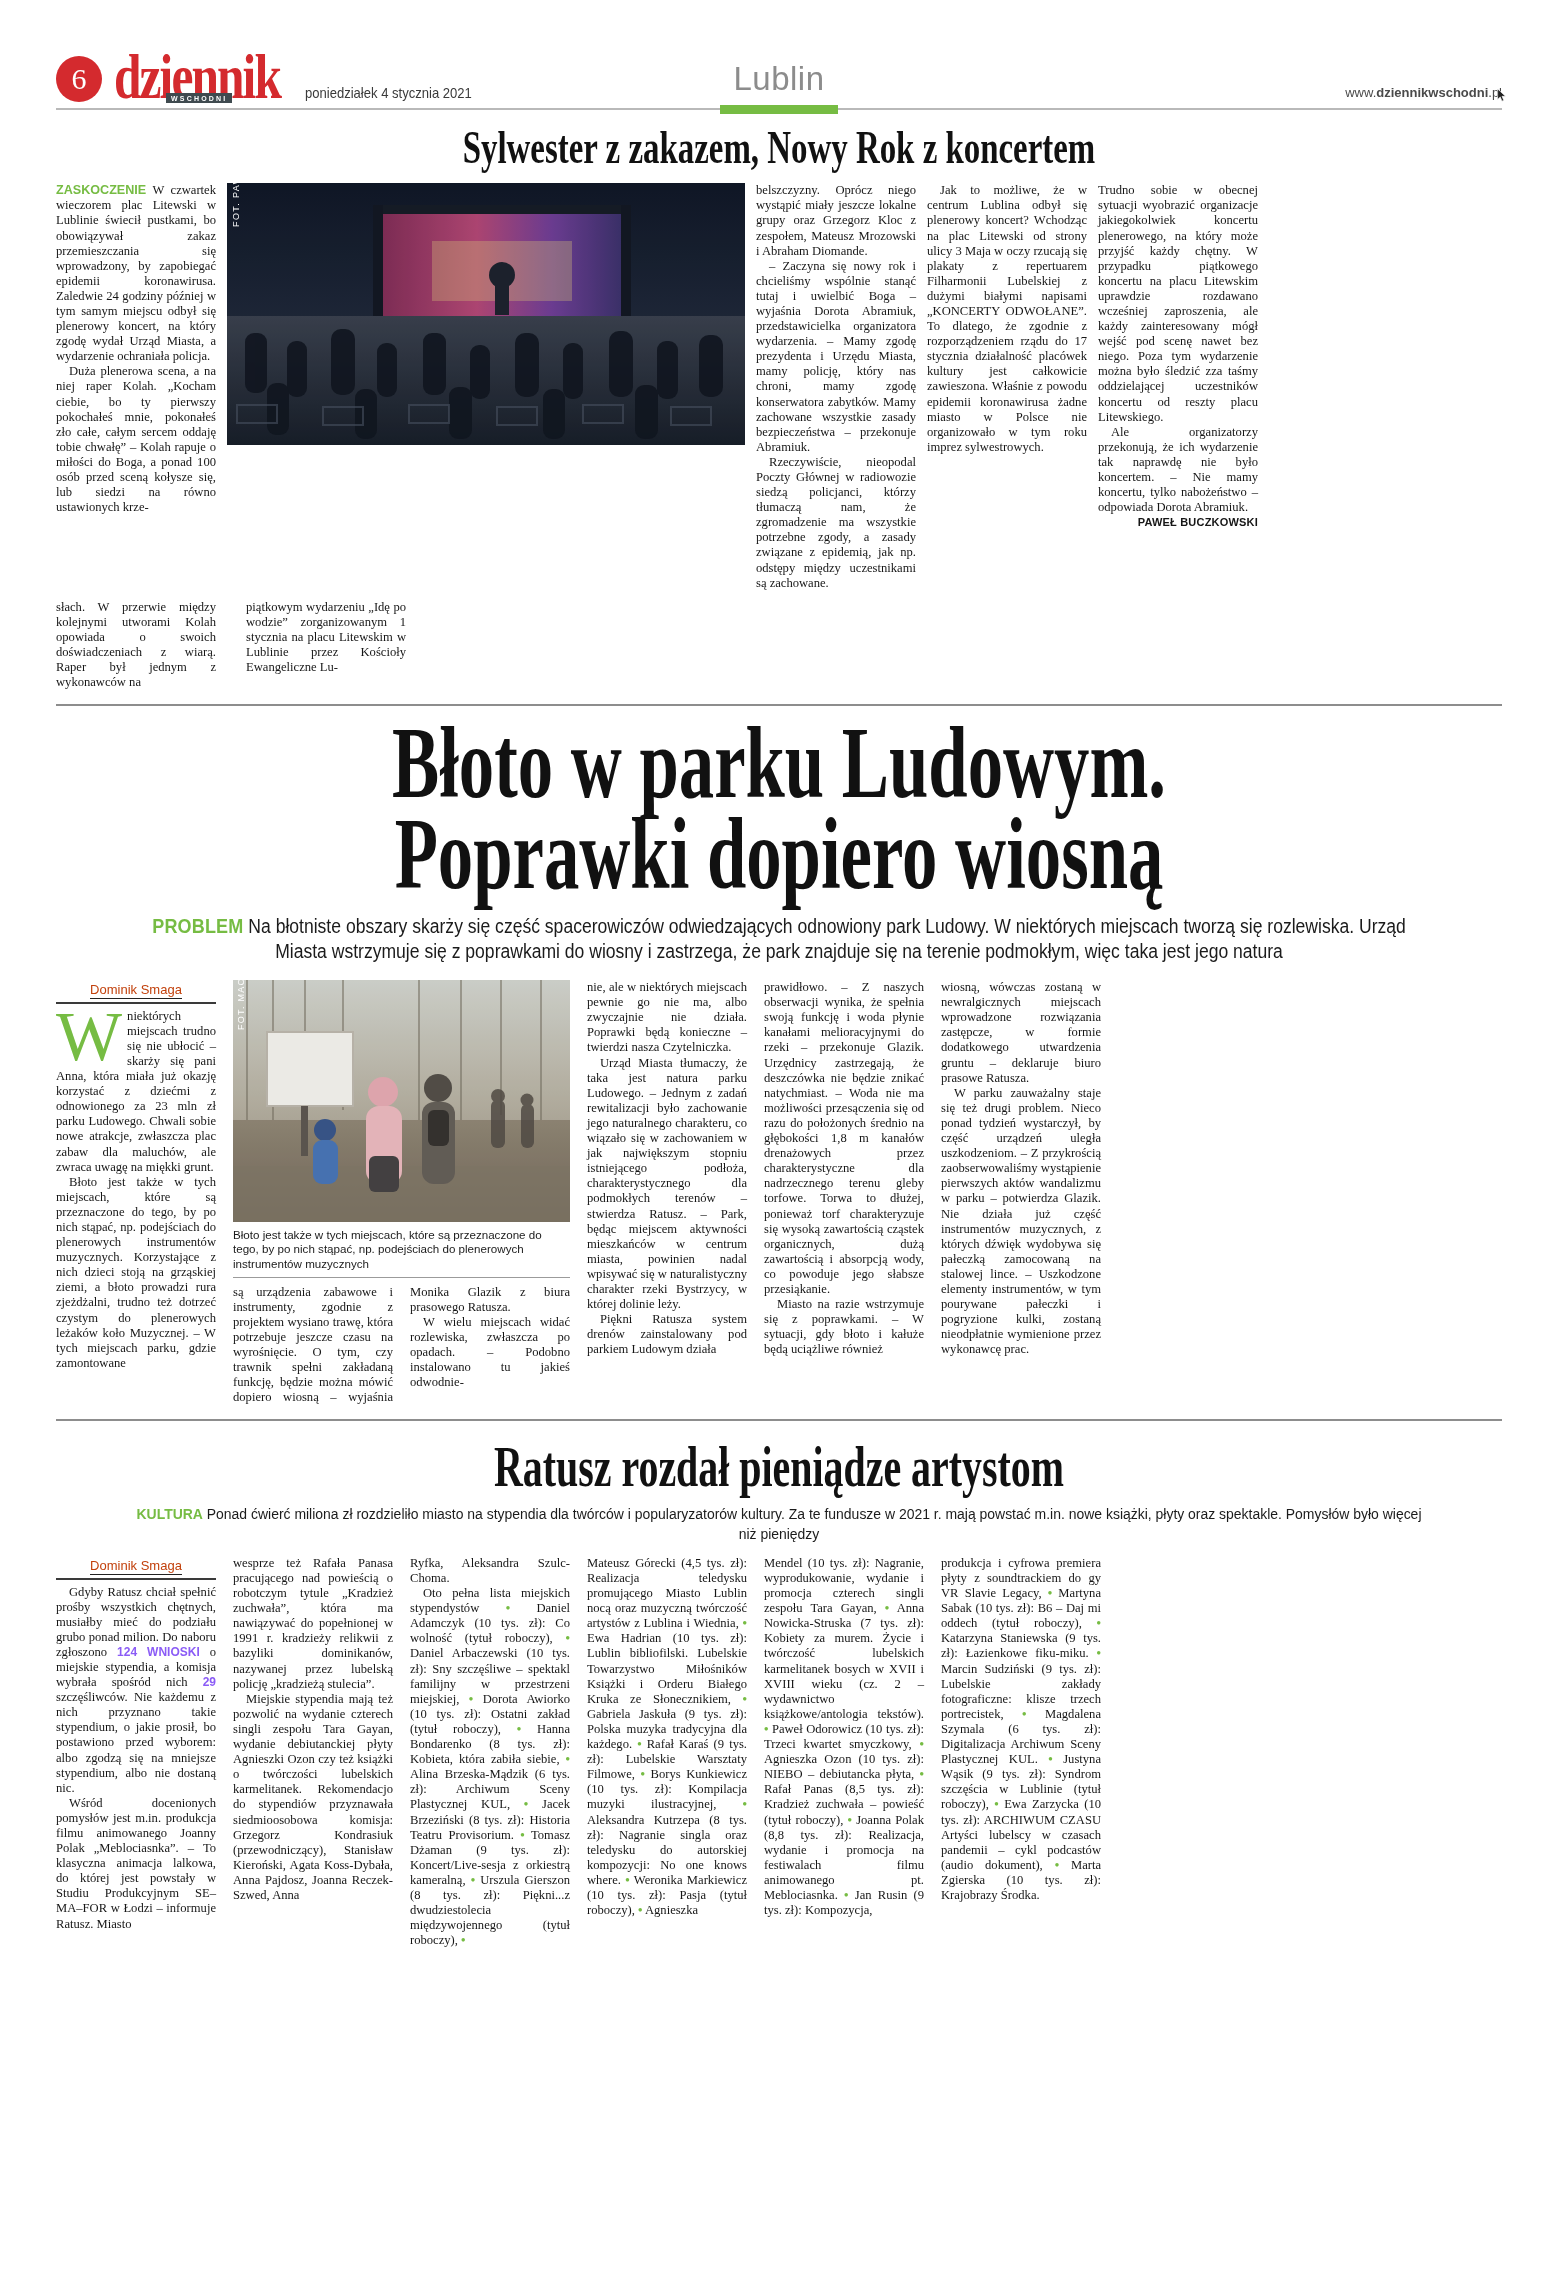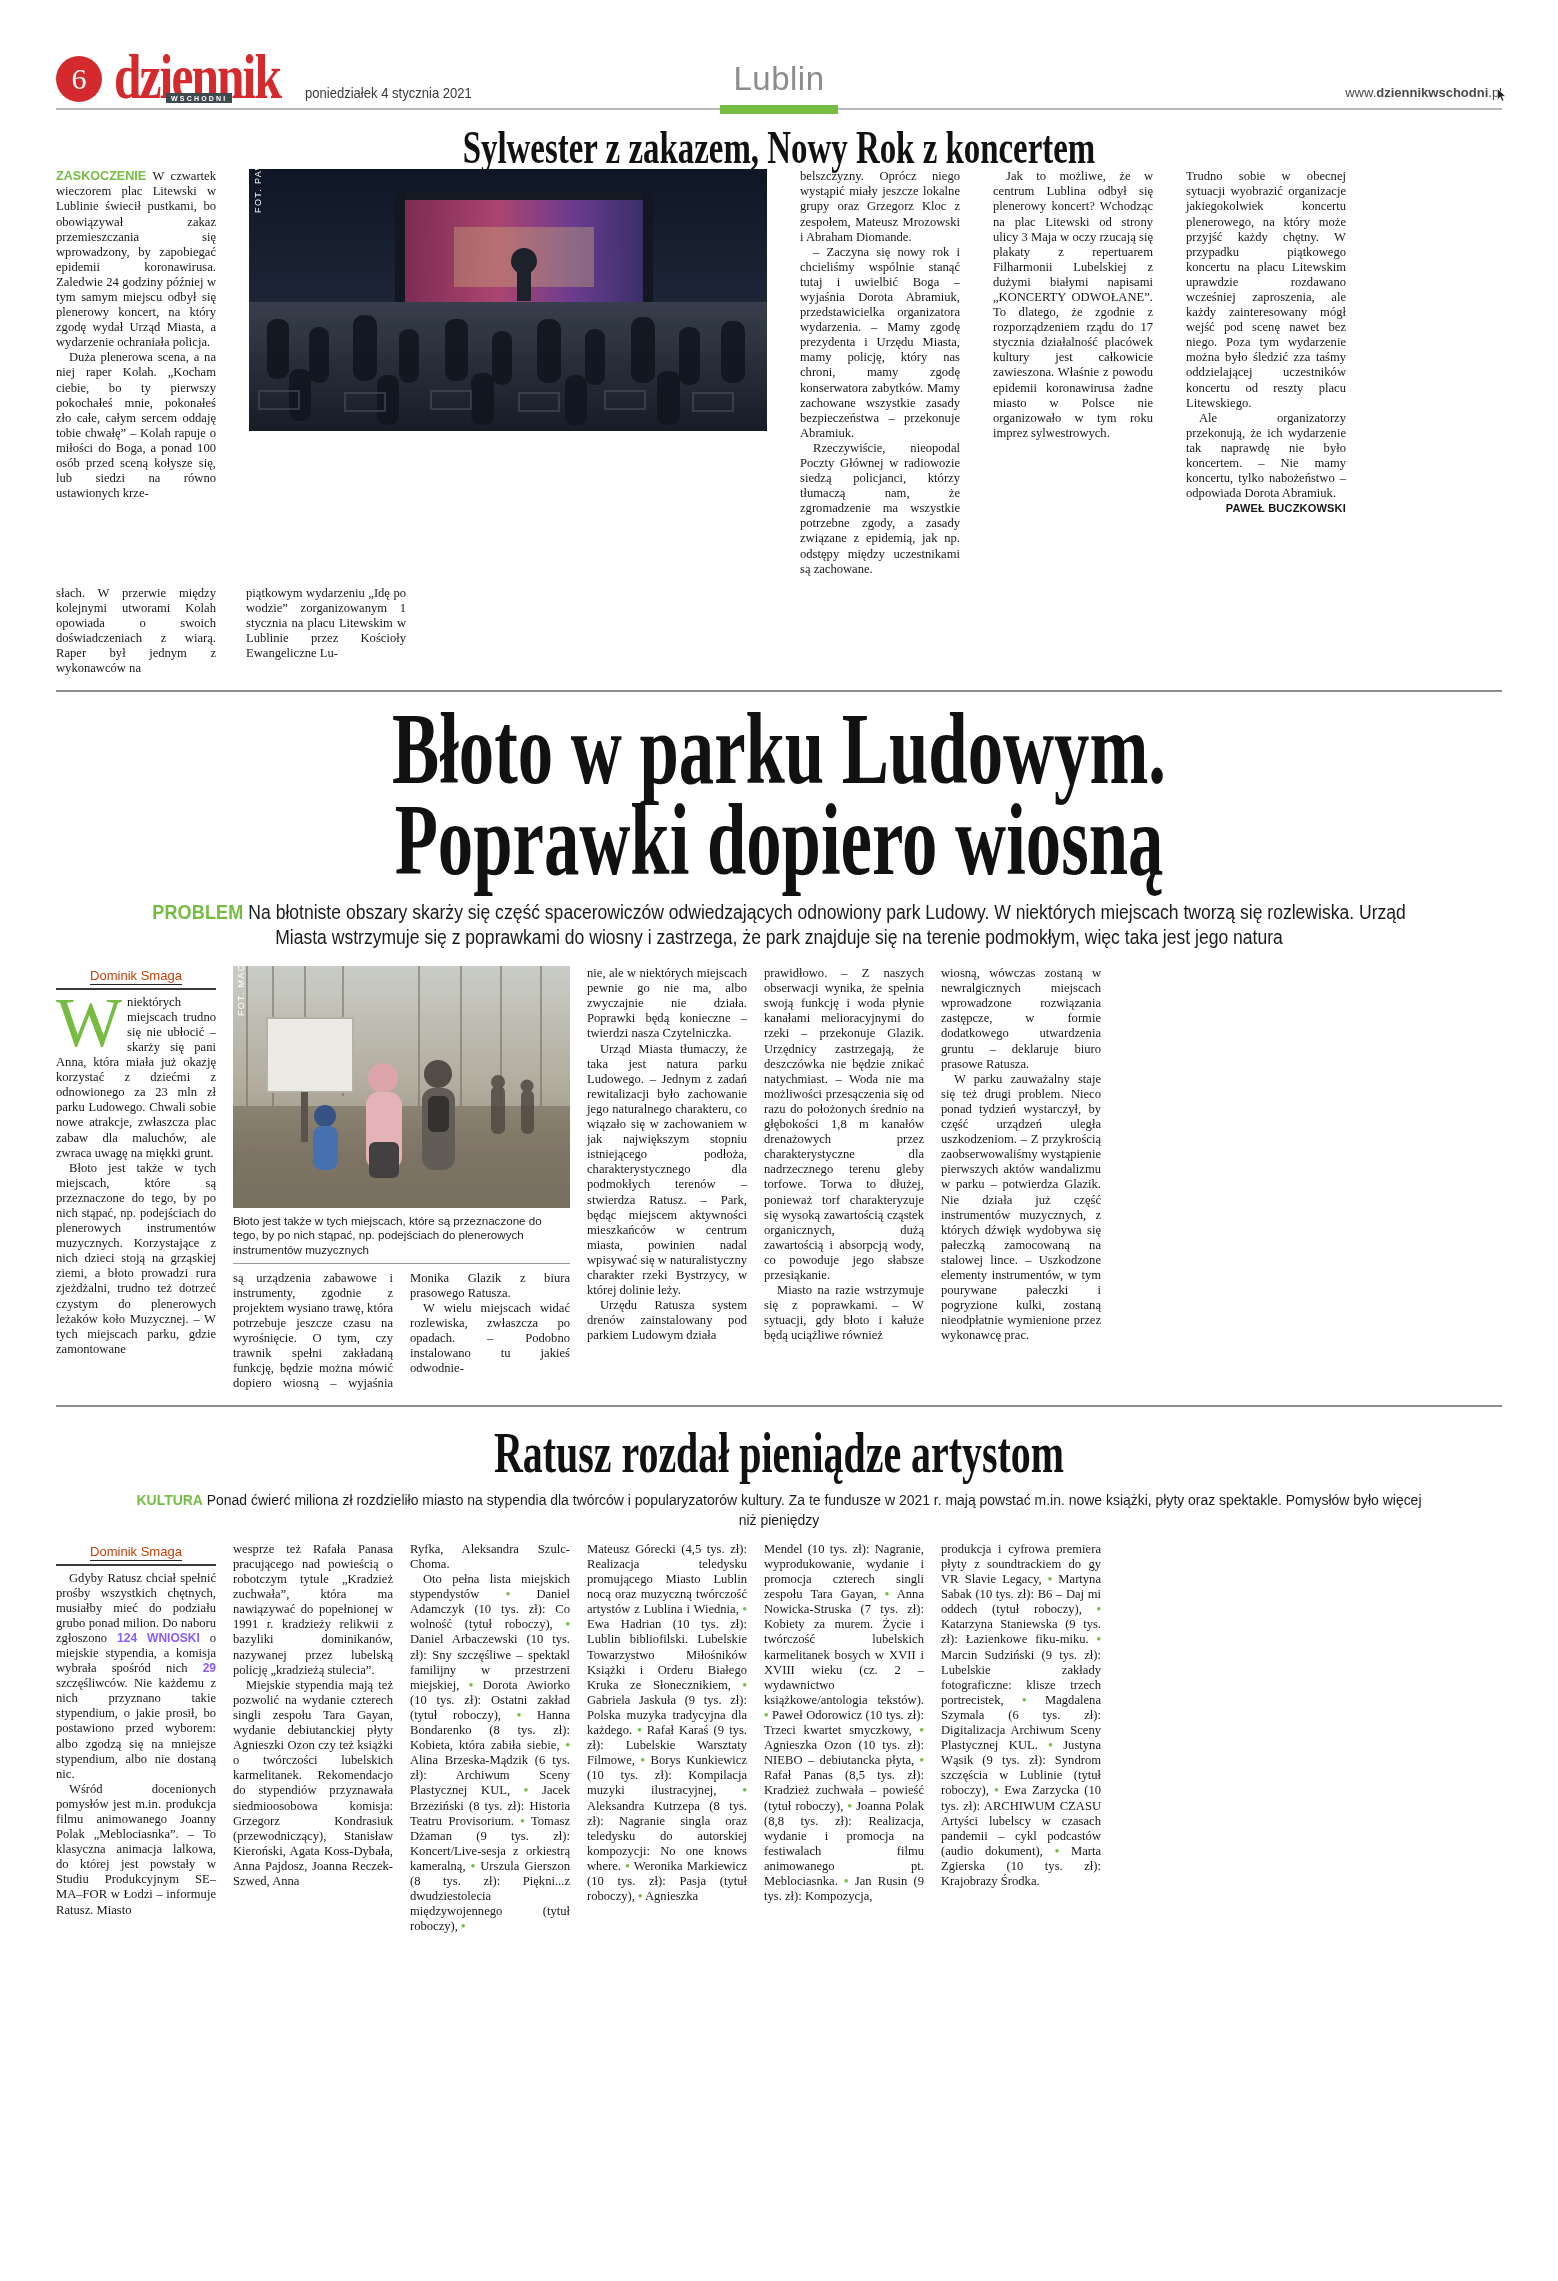--- a/index.html
+++ b/index.html
@@ -72,21 +72,21 @@
   .byline-name{
     font-family:"Liberation Sans",sans-serif; font-size:13px; color:#c2410c;
     border-bottom:1.6px solid #222; padding-bottom:1px; display:inline-block;
   }
   .byline-rule{height:1.6px;background:#3a3a3a;margin-top:1px;}
   .sig{font-family:"Liberation Sans",sans-serif;font-weight:bold;font-size:11px;text-align:right;letter-spacing:.2px;}
 
   
   .art1-head{margin-top:16px;}
   .art1-head .hl-xl{font-size:47px;}
-  .art1-body{display:flex; gap:33px; }
+  .art1-body{display:flex; gap:11px; margin-top:14px;}
   .art1-body .col{width:160px;}
   .art1-col-wide{width:518px; position:relative;}
   .photo1{
     width:518px; height:262px; position:relative; overflow:hidden;
     background:#1d2430;
   }
   .photo1 .credit{
     position:absolute; left:4px; top:44px;
     font-family:"Liberation Sans",sans-serif; font-size:9px; color:#fff;
     letter-spacing:1.4px; white-space:nowrap;
@@ -350,21 +350,21 @@
         <div class="cap">Błoto jest także w tych miejscach, które są przeznaczone do tego, by po nich stąpać, np. podejściach do plenerowych instrumentów muzycznych</div>
         <div class="body-col" style="margin-top:7px; column-count:2; column-gap:17px;">
           <p class="noind">są urządzenia zabawowe i instrumenty, zgodnie z projektem wysiano trawę, która potrzebuje jeszcze czasu na wyrośnięcie. O tym, czy trawnik spełni zakładaną funkcję, będzie można mówić dopiero wiosną – wyjaśnia Monika Glazik z biura prasowego Ratusza.</p>
           <p>W wielu miejscach widać rozlewiska, zwłaszcza po opadach. – Podobno instalowano tu jakieś odwodnie-</p>
         </div>
       </div>
 
       <div class="col body-col">
         <p class="noind">nie, ale w niektórych miejscach pewnie go nie ma, albo zwyczajnie nie działa. Poprawki będą konieczne – twierdzi nasza Czytelniczka.</p>
         <p>Urząd Miasta tłumaczy, że taka jest natura parku Ludowego. – Jednym z zadań rewitalizacji było zachowanie jego naturalnego charakteru, co wiązało się w zachowaniem w jak największym stopniu istniejącego podłoża, charakterystycznego dla podmokłych terenów – stwierdza Ratusz. – Park, będąc miejscem aktywności mieszkańców w centrum miasta, powinien nadal wpisywać się w naturalistyczny charakter rzeki Bystrzycy, w której dolinie leży.</p>
-        <p>Urzędu Ratusza system drenów zainstalowany pod parkiem Ludowym działa</p>
+        <p>Piękni Ratusza system drenów zainstalowany pod parkiem Ludowym działa</p>
       </div>
       <div class="col body-col">
         <p class="noind">prawidłowo. – Z naszych obserwacji wynika, że spełnia swoją funkcję i woda płynie kanałami melioracyjnymi do rzeki – przekonuje Glazik. Urzędnicy zastrzegają, że deszczówka nie będzie znikać natychmiast. – Woda nie ma możliwości przesączenia się od razu do położonych średnio na głębokości 1,8 m kanałów drenażowych przez charakterystyczne dla nadrzecznego terenu gleby torfowe. Torwa to dłużej, ponieważ torf charakteryzuje się wysoką zawartością cząstek organicznych, dużą zawartością i absorpcją wody, co powoduje jego słabsze przesiąkanie.</p>
         <p>Miasto na razie wstrzymuje się z poprawkami. – W sytuacji, gdy błoto i kałuże będą uciążliwe również</p>
       </div>
       <div class="col body-col">
         <p class="noind">wiosną, wówczas zostaną w newralgicznych miejscach wprowadzone rozwiązania zastępcze, w formie dodatkowego utwardzenia gruntu – deklaruje biuro prasowe Ratusza.</p>
         <p>W parku zauważalny staje się też drugi problem. Nieco ponad tydzień wystarczył, by część urządzeń uległa uszkodzeniom. – Z przykrością zaobserwowaliśmy wystąpienie pierwszych aktów wandalizmu w parku – potwierdza Glazik. Nie działa już część instrumentów muzycznych, z których dźwięk wydobywa się pałeczką zamocowaną na stalowej lince. – Uszkodzone elementy instrumentów, w tym pourywane pałeczki i pogryzione kulki, zostaną nieodpłatnie wymienione przez wykonawcę prac.</p>
       </div>
     </div>

